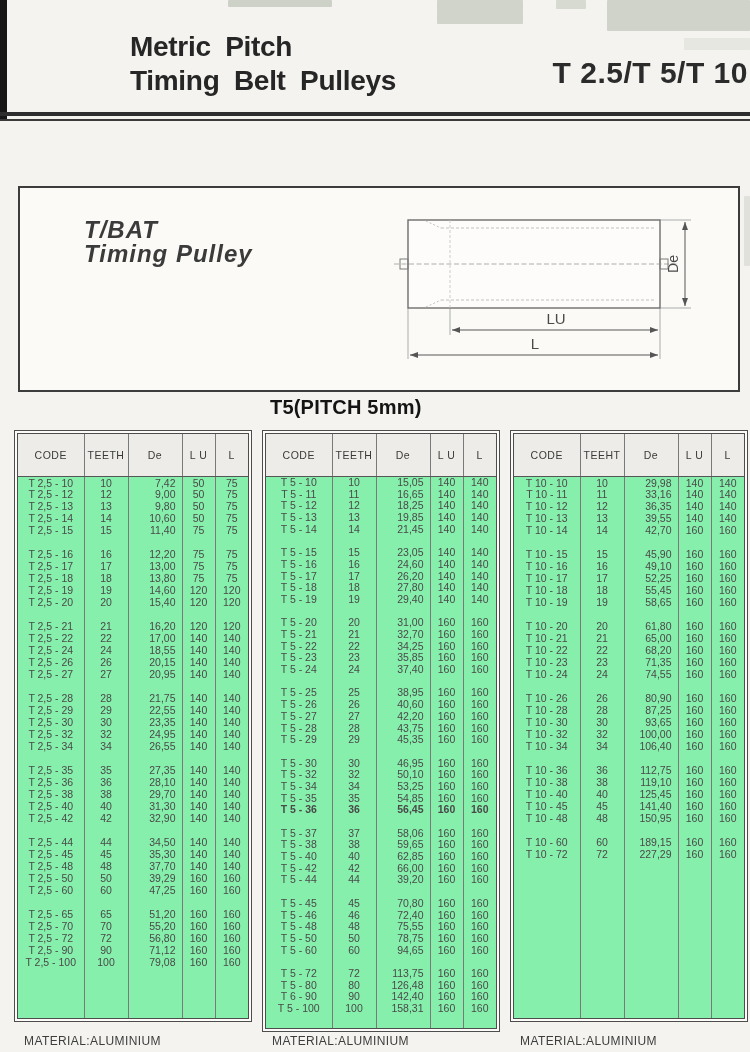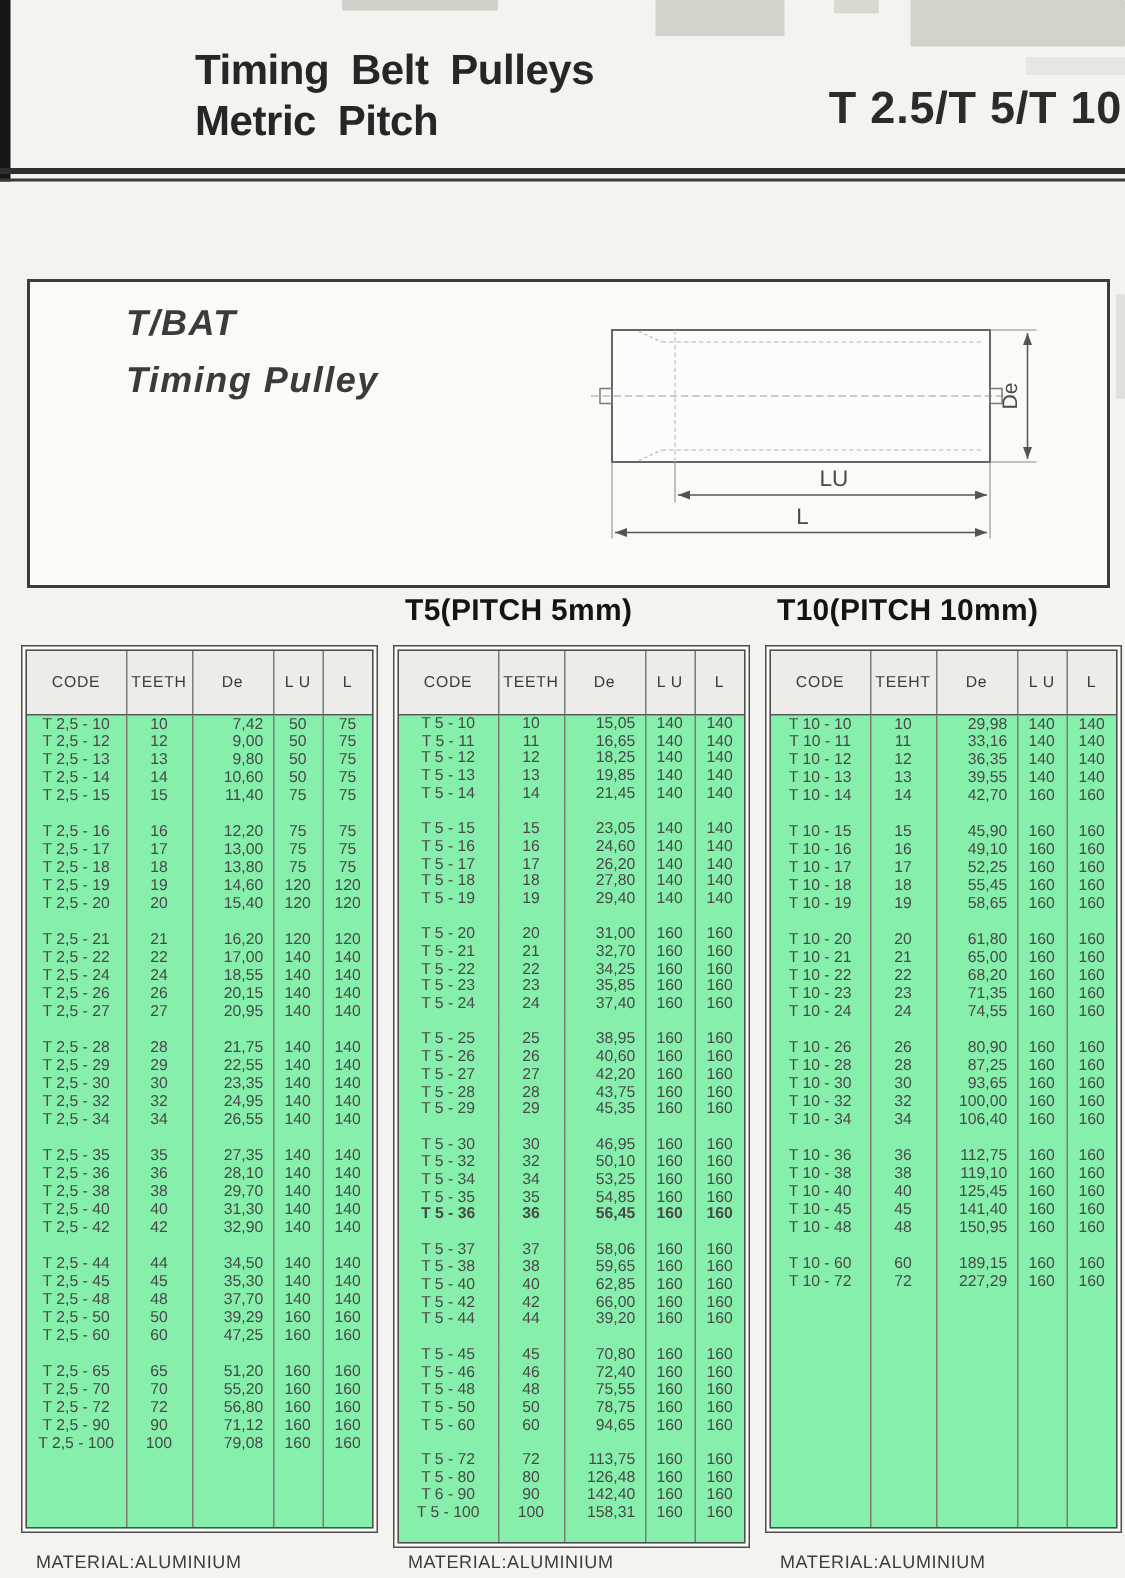--- a/index.html
+++ b/index.html
@@ -24,21 +24,21 @@
   .rule-a{position:absolute;left:0;top:112px;width:750px;height:4px;background:#2e2e2e;}
   .rule-b{position:absolute;left:0;top:119px;width:750px;height:2px;background:#3a3a3a;}
 
   
   .diagram-box{
     position:absolute;left:18px;top:186px;width:722px;height:206px;
     border:2px solid #3c3c3c;background:#fbfaf7;box-sizing:border-box;
   }
   .dlabel{position:absolute;left:64px;color:#3b3b3b;font-style:italic;font-weight:bold;
     font-size:24px;letter-spacing:1px;white-space:nowrap;}
-  .dlabel1{top:14px;}
+  .dlabel1{top:28px;}
   .dlabel2{top:52px;}
   .drawing-svg{position:absolute;left:368px;top:14px;width:345px;height:182px;}
   .drawing-svg text{font-family:"Liberation Sans",sans-serif;fill:#4a4a4a;}
 
   
   .tsec{position:absolute;top:398px;width:238px;height:654px;}
   .tsec.t0{left:14px;}
   .tsec.t1{left:262px;}
   .tsec.t2{left:510px;}
   .ttitle{
@@ -75,22 +75,22 @@
 <div class="artifact" style="left:228px;top:0;width:104px;height:7px;background:#c2c6bb;"></div>
 <div class="artifact" style="left:437px;top:0;width:86px;height:24px;background:#c6cabf;"></div>
 <div class="artifact" style="left:556px;top:0;width:30px;height:9px;background:#cdd1c7;"></div>
 <div class="artifact" style="left:607px;top:0;width:143px;height:31px;background:#c3c8bc;"></div>
 <div class="artifact" style="left:684px;top:38px;width:66px;height:12px;background:#d9dcd3;opacity:.55;"></div>
 <div class="artifact" style="left:744px;top:196px;width:6px;height:70px;background:#d3d6cd;opacity:.6;"></div>
 
 <div class="edge-mark"></div>
 
 <div class="title-block">
+  <div class="title-line">Metric Pitch</div>
   <div class="title-line">Timing Belt Pulleys</div>
-  <div class="title-line">Metric Pitch</div>
 </div>
 <div class="right-title">T 2.5/T 5/T 10</div>
 <div class="rule-a"></div>
 <div class="rule-b"></div>
 
 <div class="diagram-box">
   <div class="dlabel dlabel1">T/BAT</div>
   <div class="dlabel dlabel2">Timing Pulley</div>
 
   <svg class="drawing-svg" viewBox="0 0 345 182">
@@ -805,21 +805,20 @@
               <td></td>
             </tr>
           </tbody>
       </table>
     </div>
   </div>
   <div class="material">MATERIAL:ALUMINIUM</div>
 </div>
 
 <div class="tsec t2">
-  <div class="ttitle">T10(PITCH 10mm)</div>
   <div class="tframe">
     <div class="tinner">
       <table class="ptable">
         <colgroup>
             <col style="width:66px">
             <col style="width:44px">
             <col style="width:54px">
             <col style="width:33px">
             <col style="width:33px">
           </colgroup>

